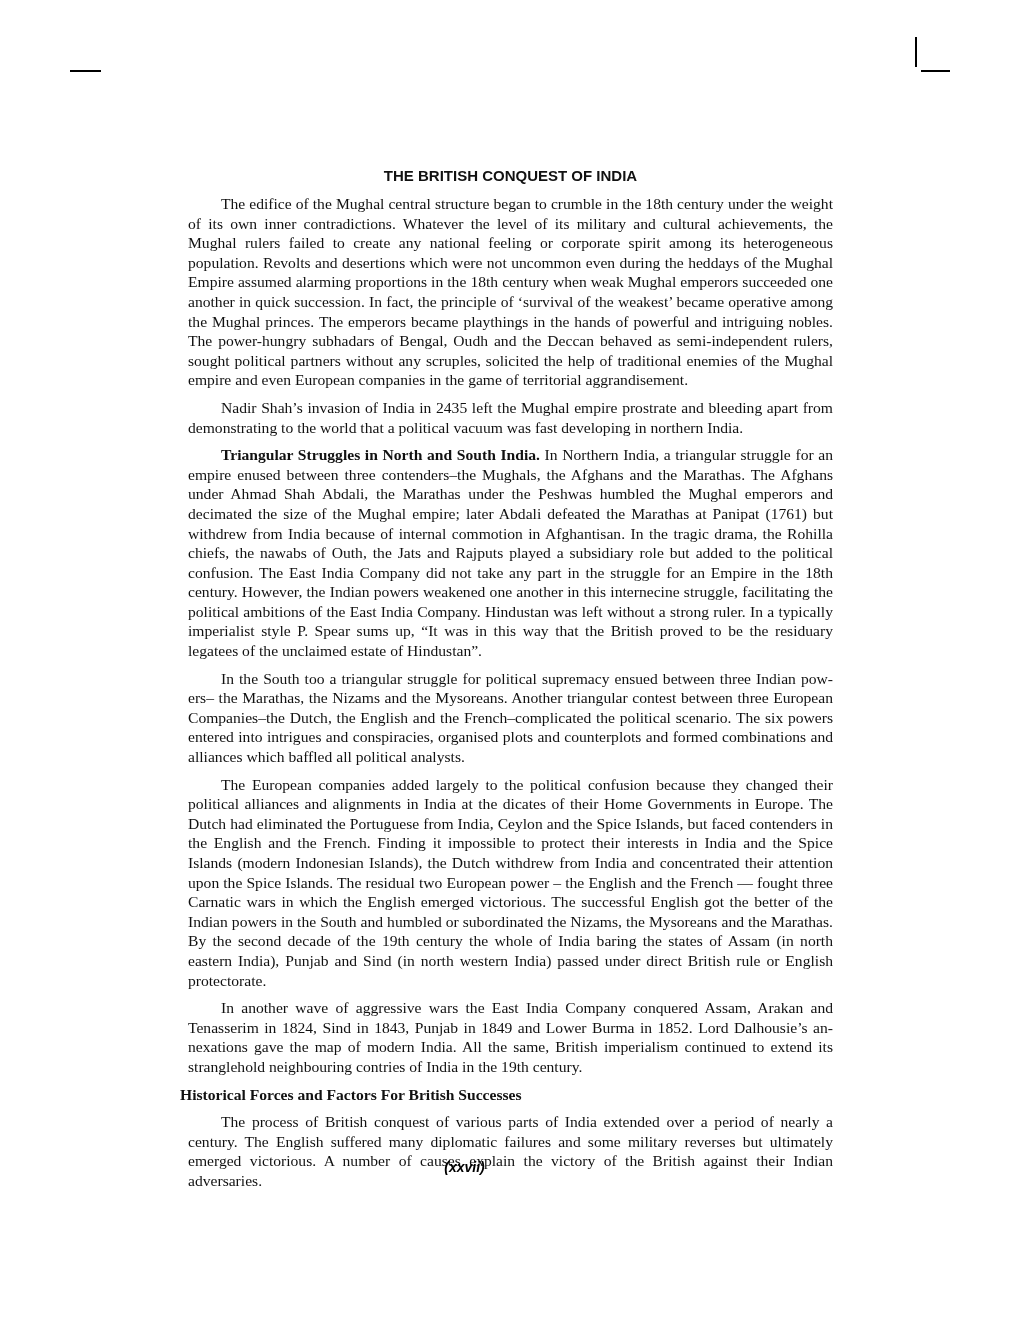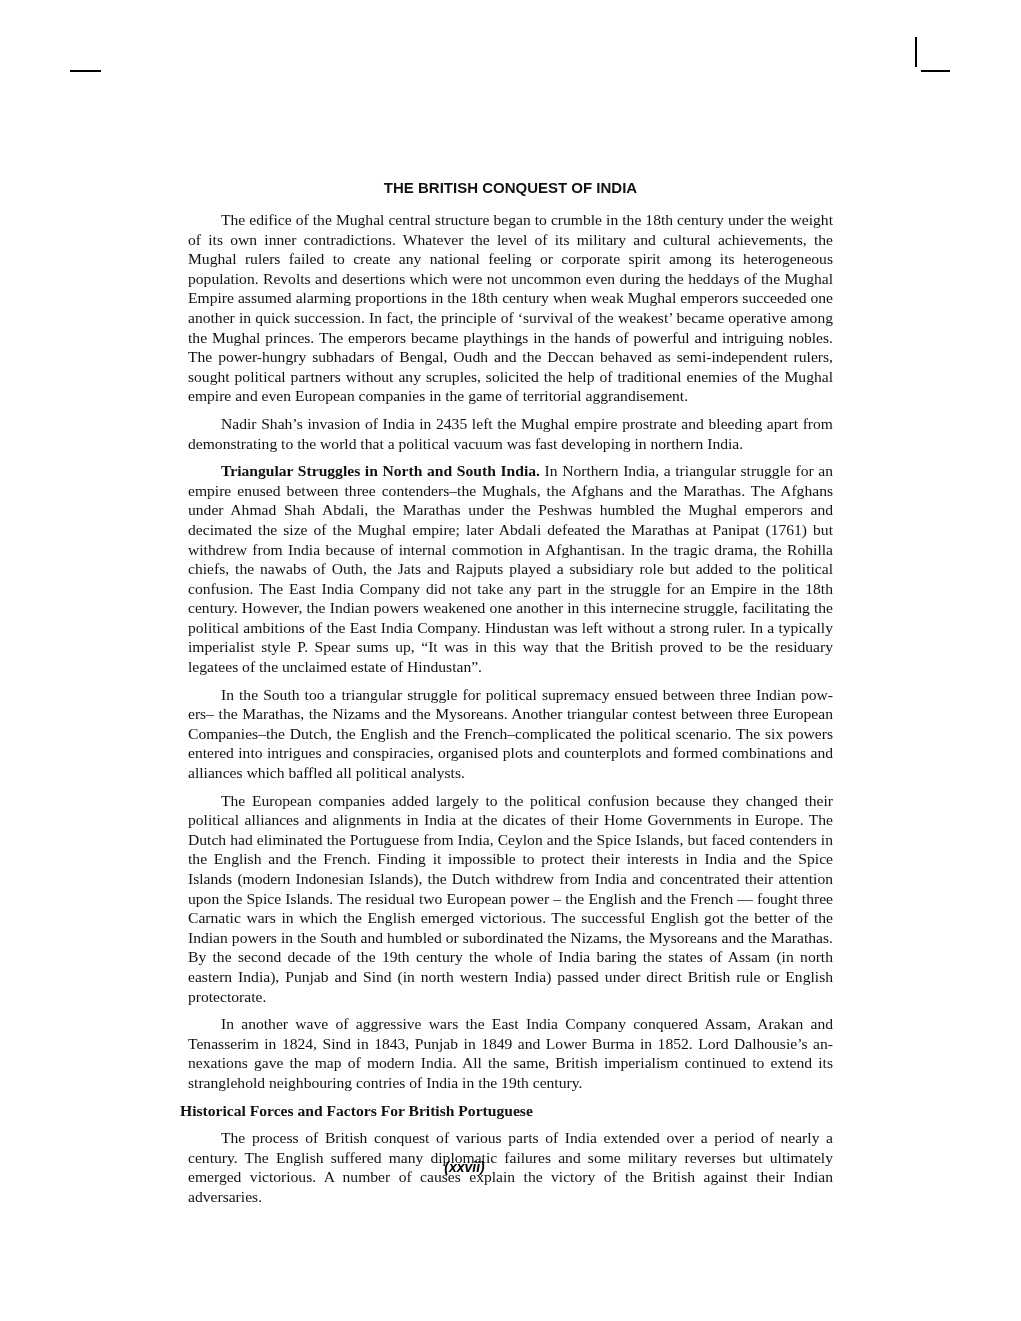--- a/index.html
+++ b/index.html
@@ -5,21 +5,21 @@
   html, body { margin: 0; padding: 0; background: #ffffff; }
   body { width: 1021px; height: 1321px; position: relative; overflow: hidden; }
   .mark { position: absolute; background: #000; }
   .page {
     position: absolute; left: 180px; top: 166px; width: 661px;
     font-family: "Liberation Serif", serif; font-size: 15.6px; line-height: 19.6px;
     color: #111; text-align: justify;
   }
   .title {
     font-family: "Liberation Sans", sans-serif; font-weight: bold; font-size: 15px;
-    text-align: center; line-height: 20px; margin: 12px;
+    text-align: center; line-height: 20px; margin: 0;
   }
   .subtitle { font-style: italic; text-align: center; margin: 0; line-height: 20px; }
   p.para { margin: 8px; text-indent: 33px; }
   .bold { font-weight: bold; }
   h3.section { margin: 0; font-size: 15.6px; font-weight: bold; line-height: 19.6px; text-align: left; }
   .folio {
     position: absolute; left: 0; width: 929px; top: 1159px; text-align: center;
     font-family: "Liberation Sans", sans-serif; font-weight: bold; font-style: italic; font-size: 14px;
   }
 </style>
@@ -33,17 +33,17 @@
 <div class="page">
   <h1 class="title">THE BRITISH CONQUEST OF INDIA</h1>
 
   <p class="para">The edifice of the Mughal central structure began to crumble in the 18th century under the weight of its own inner contradictions. Whatever the level of its military and cultural achievements, the Mughal rulers failed to create any national feeling or corporate spirit among its heterogeneous population. Revolts and desertions which were not uncommon even during the heddays of the Mughal Empire assumed alarming proportions in the 18th century when weak Mughal emperors succeeded one another in quick succession. In fact, the principle of ‘survival of the weakest’ became operative among the Mughal princes. The emperors became playthings in the hands of powerful and intriguing nobles. The power-hungry subhadars of Bengal, Oudh and the Deccan behaved as semi-independent rulers, sought political partners without any scruples, solicited the help of traditional enemies of the Mughal empire and even European companies in the game of territorial aggrandisement.</p>
   <p class="para">Nadir Shah’s invasion of India in 2435 left the Mughal empire prostrate and bleeding apart from demonstrating to the world that a political vacuum was fast developing in northern India.</p>
   <p class="para"><span class="bold">Triangular Struggles in North and South India.</span><span> In Northern India, a triangular struggle for an empire enused between three contenders–the Mughals, the Afghans and the Marathas. The Afghans under Ahmad Shah Abdali, the Marathas under the Peshwas humbled the Mughal emperors and decimated the size of the Mughal empire; later Abdali defeated the Marathas at Panipat (1761) but withdrew from India because of internal commotion in Afghantisan. In the tragic drama, the Rohilla chiefs, the nawabs of Outh, the Jats and Rajputs played a subsidiary role but added to the political confusion. The East India Company did not take any part in the struggle for an Empire in the 18th century. However, the Indian powers weakened one another in this internecine struggle, facilitat­ing the political ambitions of the East India Company. Hindustan was left without a strong ruler. In a typically imperialist style P. Spear sums up, “It was in this way that the British proved to be the residuary legatees of the unclaimed estate of Hindustan”.</span></p>
   <p class="para">In the South too a triangular struggle for political supremacy ensued between three Indian pow­ers– the Marathas, the Nizams and the Mysoreans. Another triangular contest between three European Companies–the Dutch, the English and the French–complicated the political scenario. The six powers entered into intrigues and conspiracies, organised plots and counterplots and formed combinations and alliances which baffled all political analysts.</p>
   <p class="para">The European companies added largely to the political confusion because they changed their political alliances and alignments in India at the dicates of their Home Governments in Europe. The Dutch had eliminated the Portuguese from India, Ceylon and the Spice Islands, but faced contenders in the English and the French. Finding it impossible to protect their interests in India and the Spice Islands (modern Indonesian Islands), the Dutch withdrew from India and concentrated their attention upon the Spice Islands. The residual two European power – the English and the French — fought three Carnatic wars in which the English emerged victorious. The successful English got the better of the Indian powers in the South and humbled or subordinated the Nizams, the Mysoreans and the Marathas. By the second decade of the 19th century the whole of India baring the states of Assam (in north eastern India), Punjab and Sind (in north western India) passed under direct British rule or English protectorate.</p>
   <p class="para">In another wave of aggressive wars the East India Company conquered Assam, Arakan and Tenasserim in 1824, Sind in 1843, Punjab in 1849 and Lower Burma in 1852. Lord Dalhousie’s an­nexations gave the map of modern India. All the same, British imperialism continued to extend its stranglehold neighbouring contries of India in the 19th century.</p>
 
-  <h3 class="section">Historical Forces and Factors For British Portuguese</h3>
+  <h3 class="section">Historical Forces and Factors For British Successes</h3>
   <p class="para">The process of British conquest of various parts of India extended over a period of nearly a century. The English suffered many diplomatic failures and some military reverses but ultimately emerged victorious. A number of causes explain the victory of the British against their Indian adversaries.</p>
 </div>
 
 <div class="folio">(xxvii)</div>
 
 </body></html>

